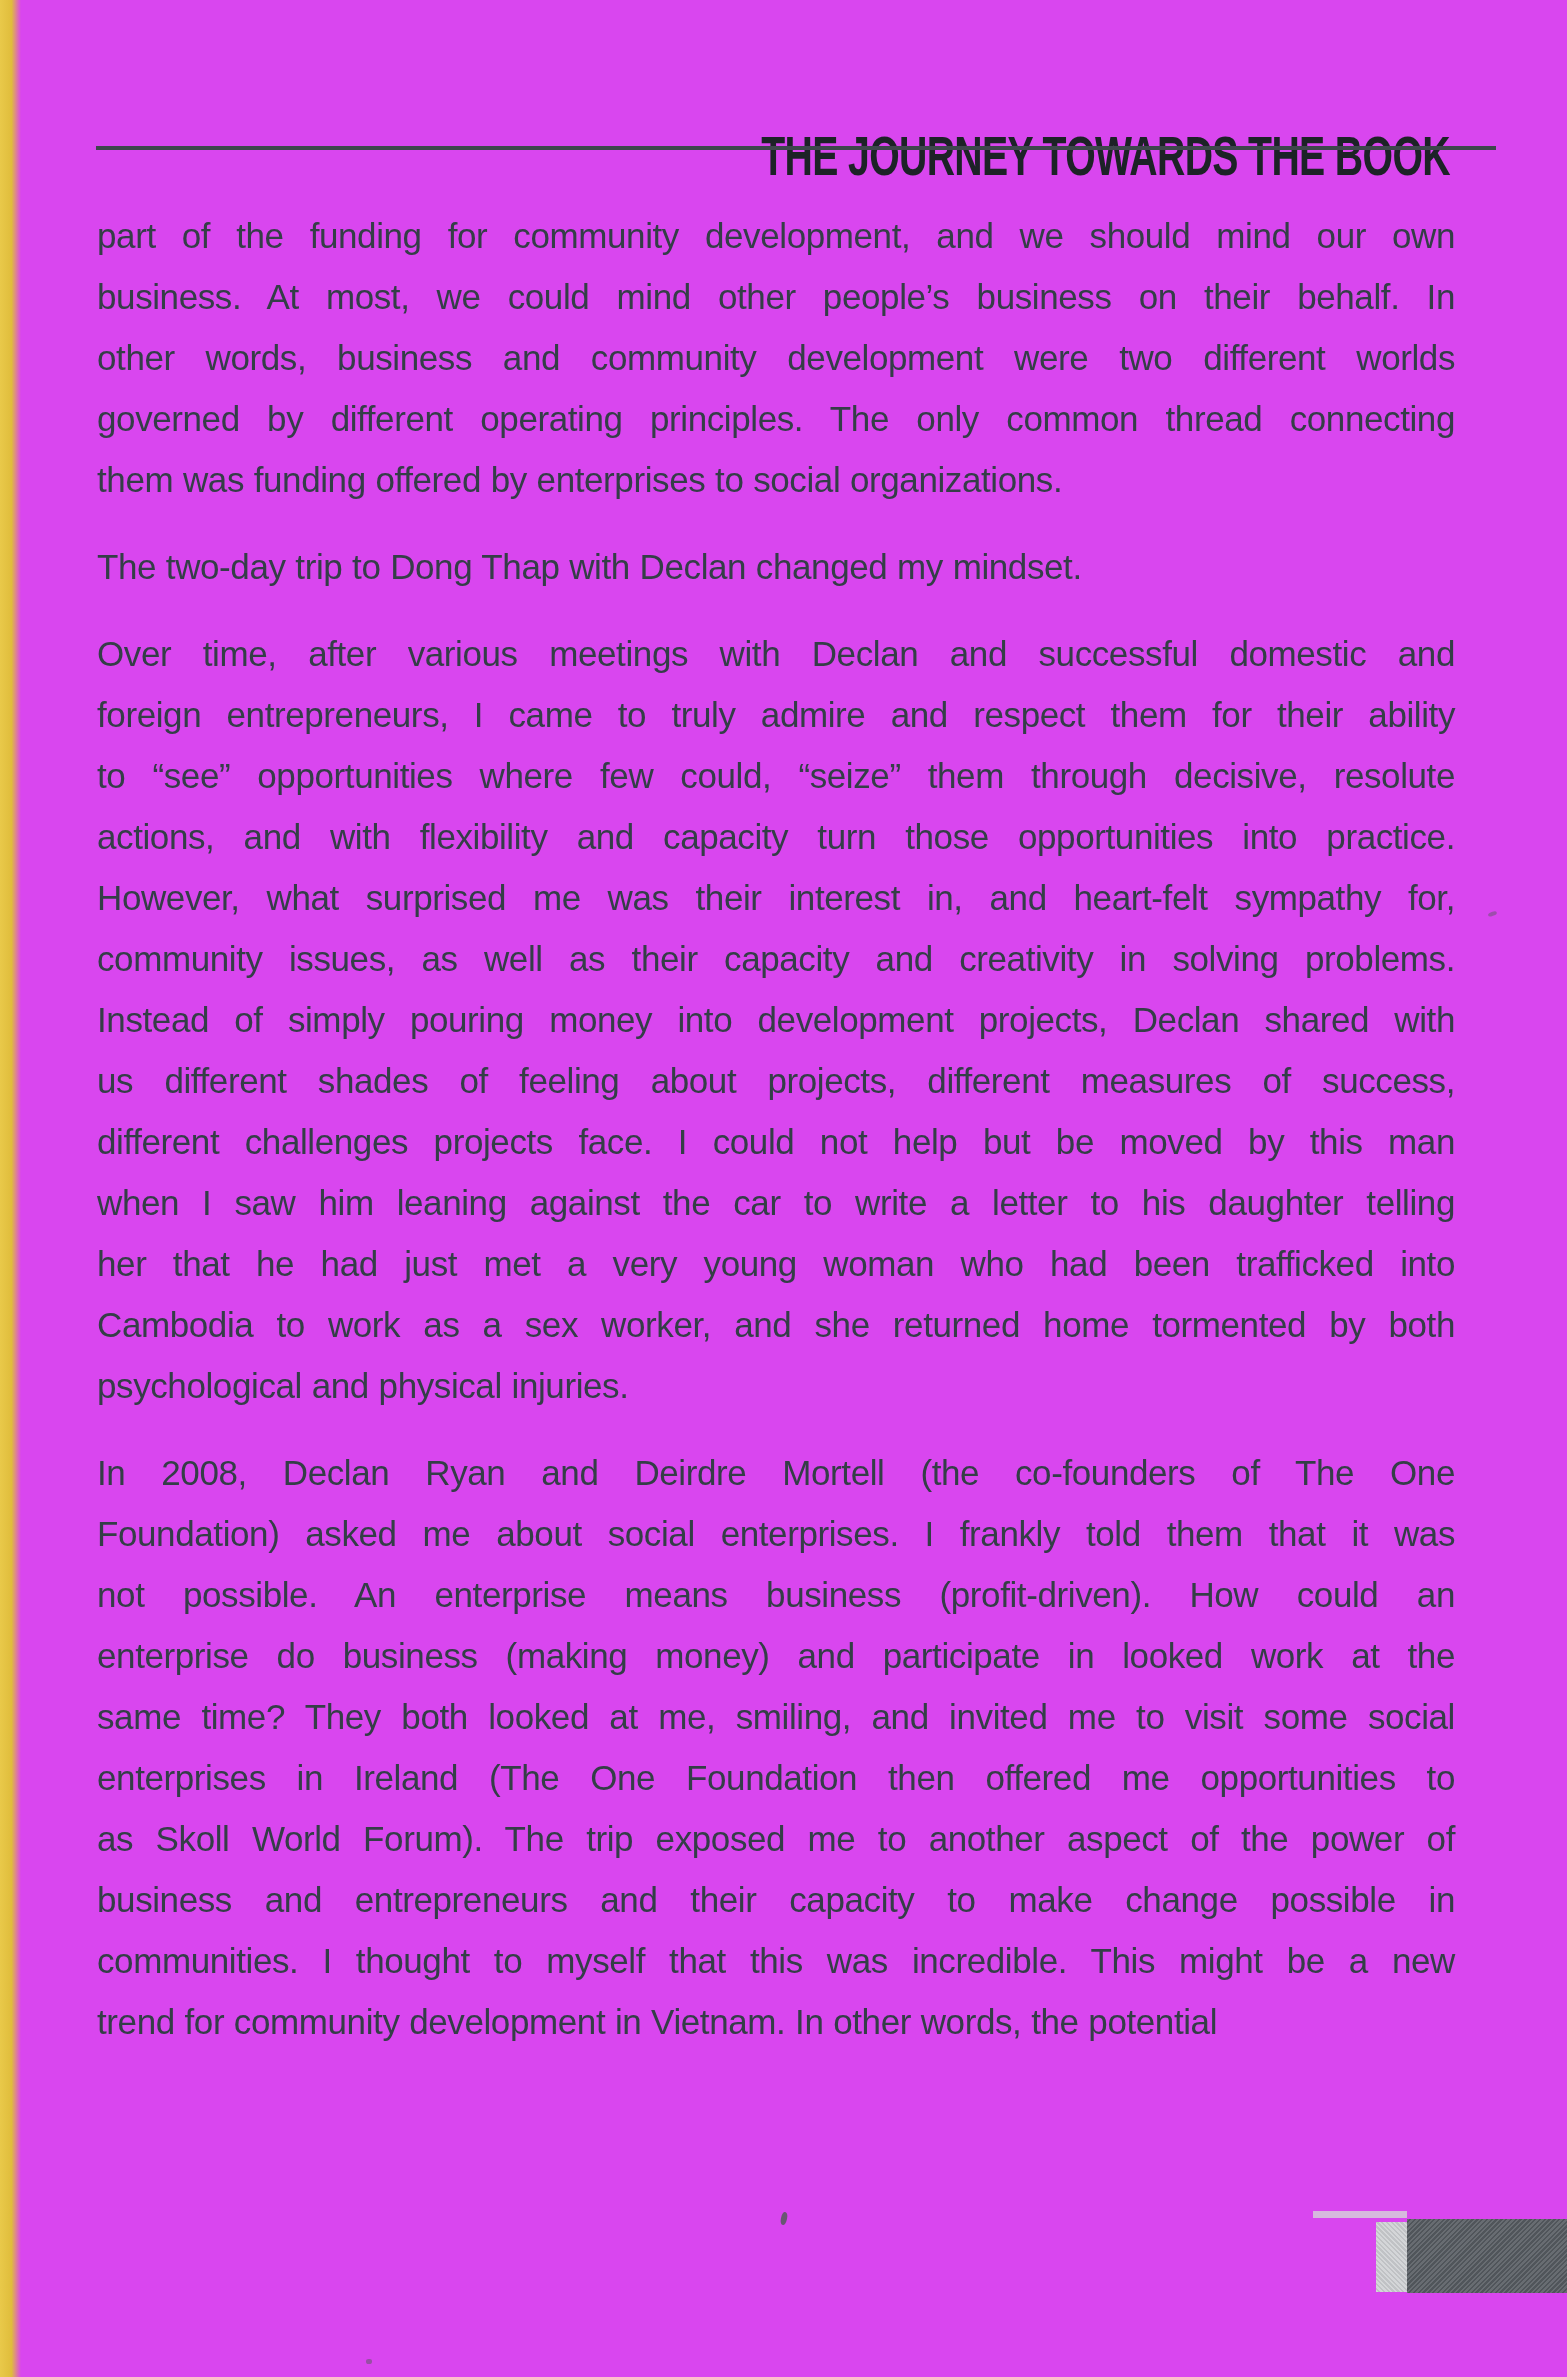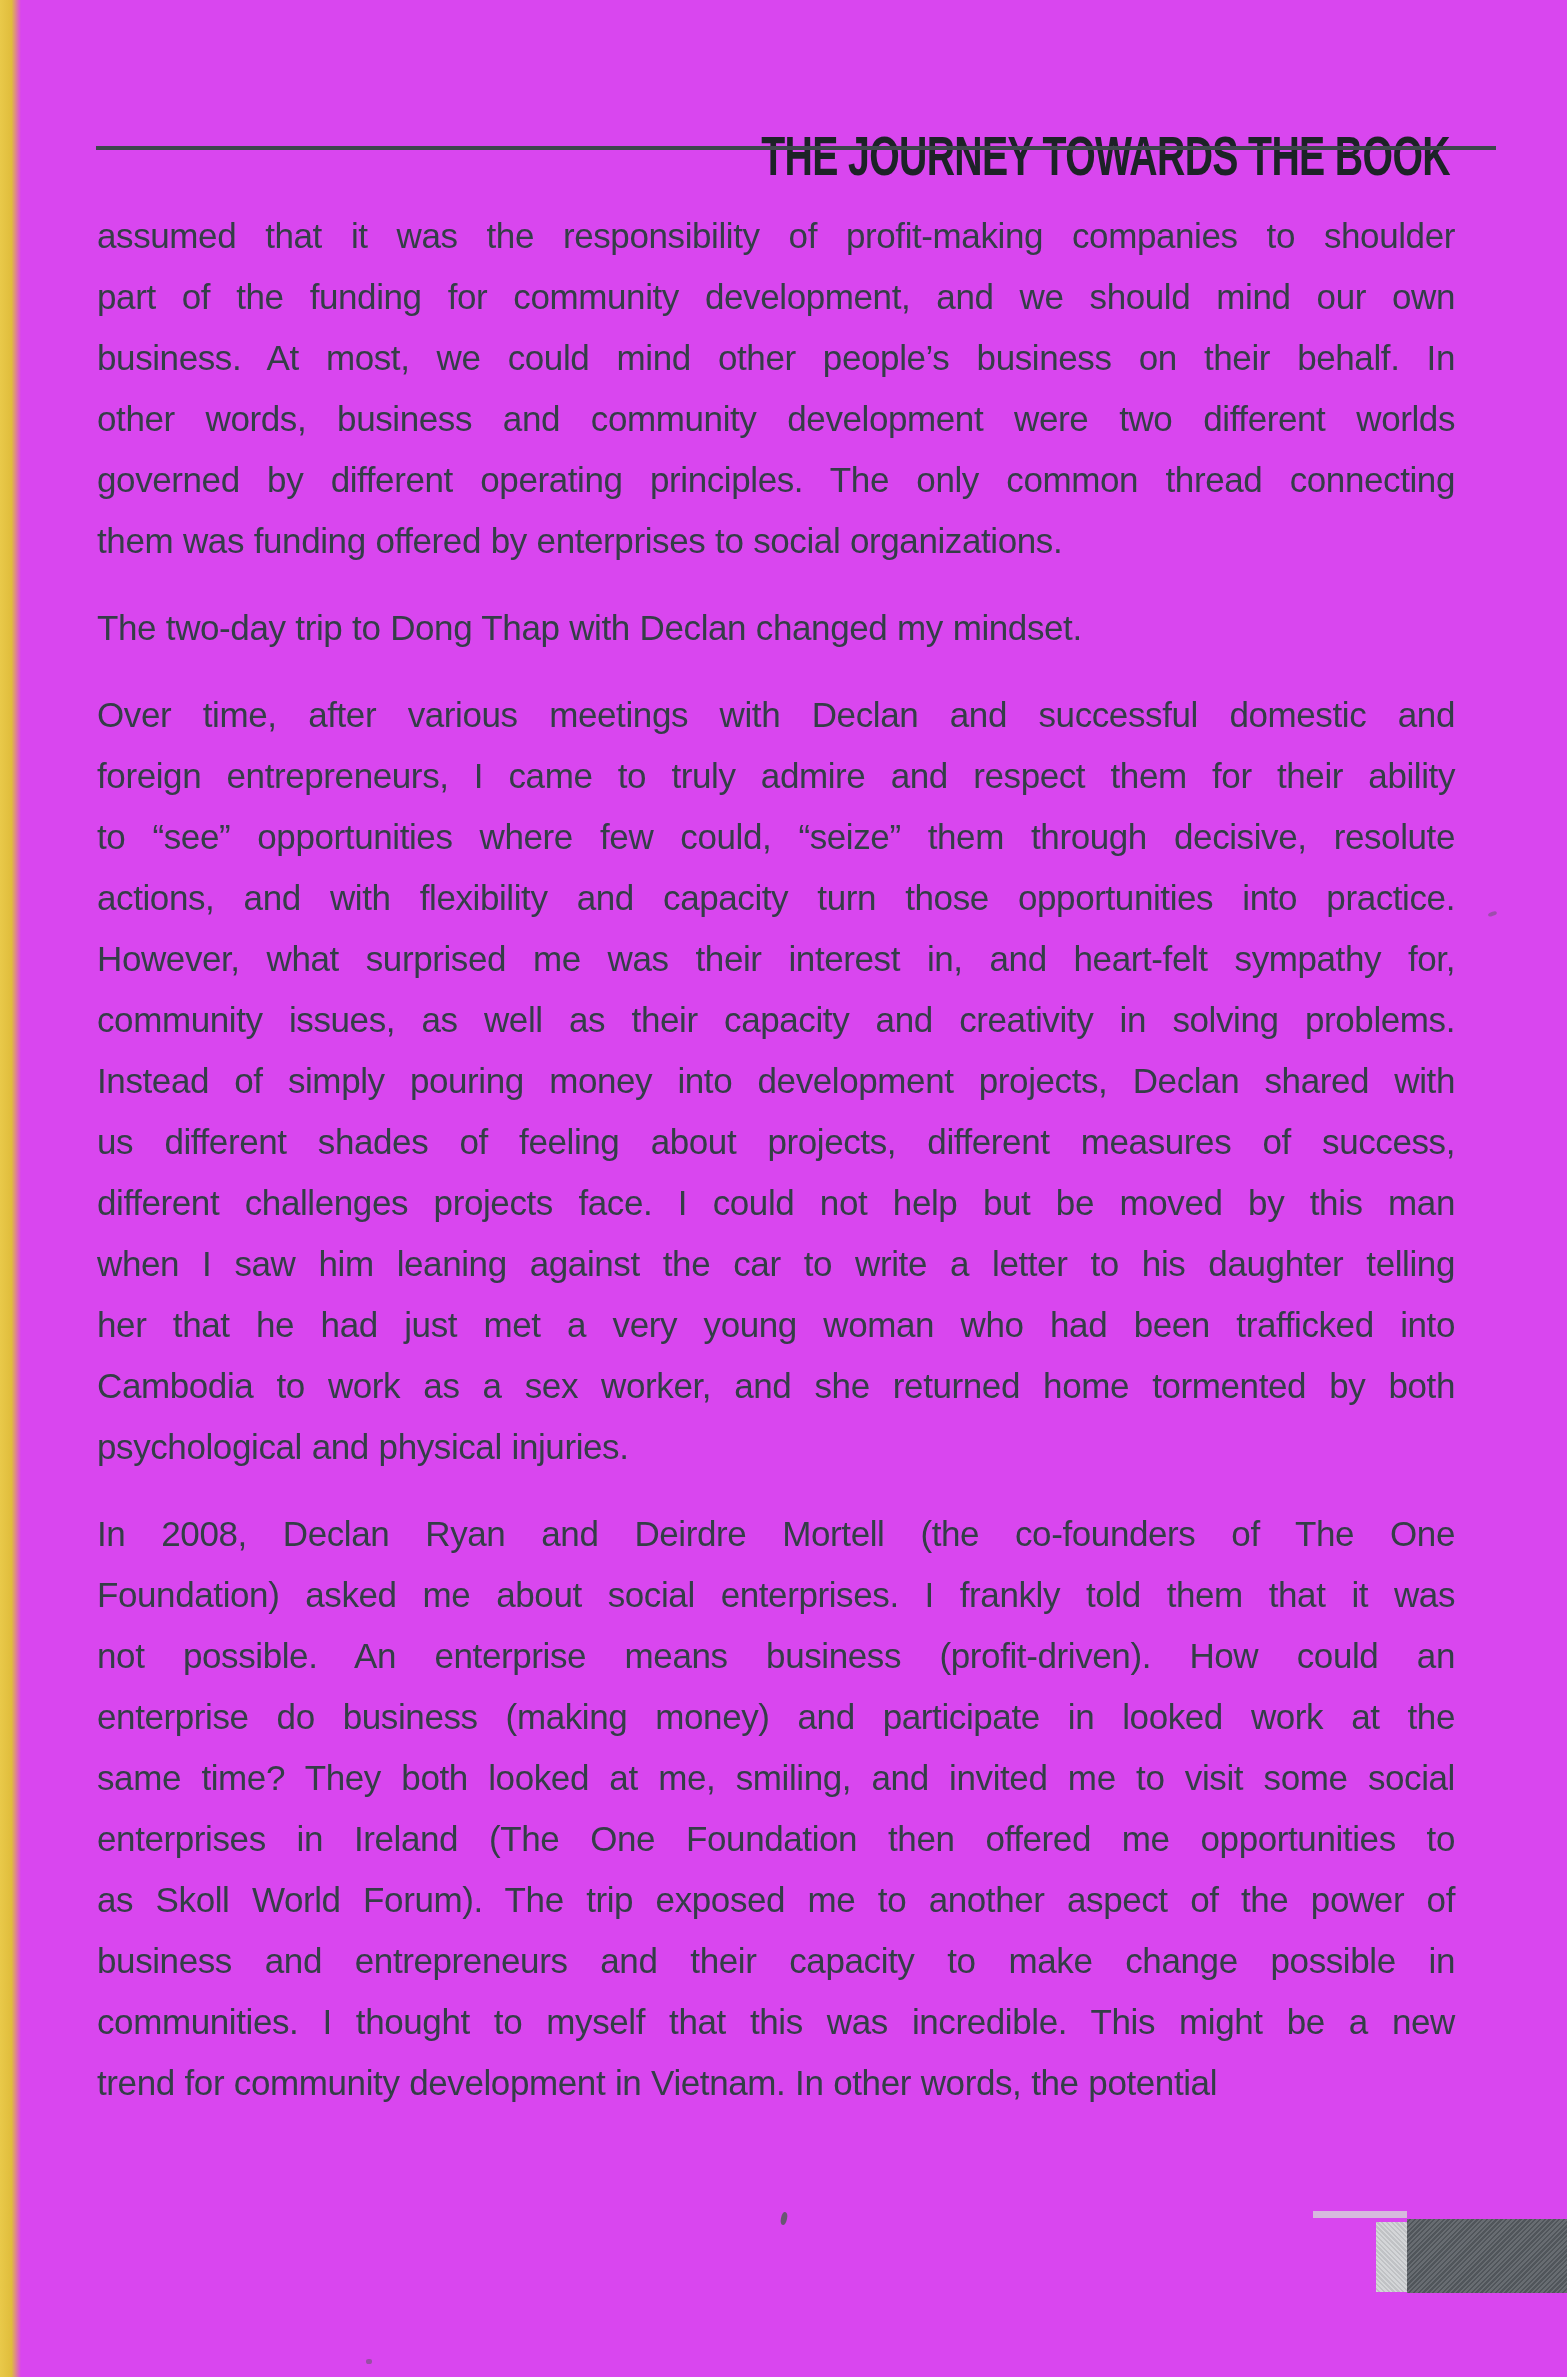--- a/index.html
+++ b/index.html
@@ -67,21 +67,20 @@
 
   <div class="edge-strip"></div>
 
   <header>
     <h1 class="title">THE JOURNEY TOWARDS THE BOOK</h1>
     <div class="rule"></div>
   </header>
 
   <main class="body-col" id="body-text">
       <div class="para">
-        <div class="line">assumed that it was the responsibility of profit-making companies to shoulder</div>
         <div class="line">part of the funding for community development, and we should mind our own</div>
         <div class="line">business. At most, we could mind other people’s business on their behalf. In</div>
         <div class="line">other words, business and community development were two different worlds</div>
         <div class="line">governed by different operating principles. The only common thread connecting</div>
         <div class="line last">them was funding offered by enterprises to social organizations.</div>
       </div>
       <div class="para">
         <div class="line last">The two-day trip to Dong Thap with Declan changed my mindset.</div>
       </div>
       <div class="para">

